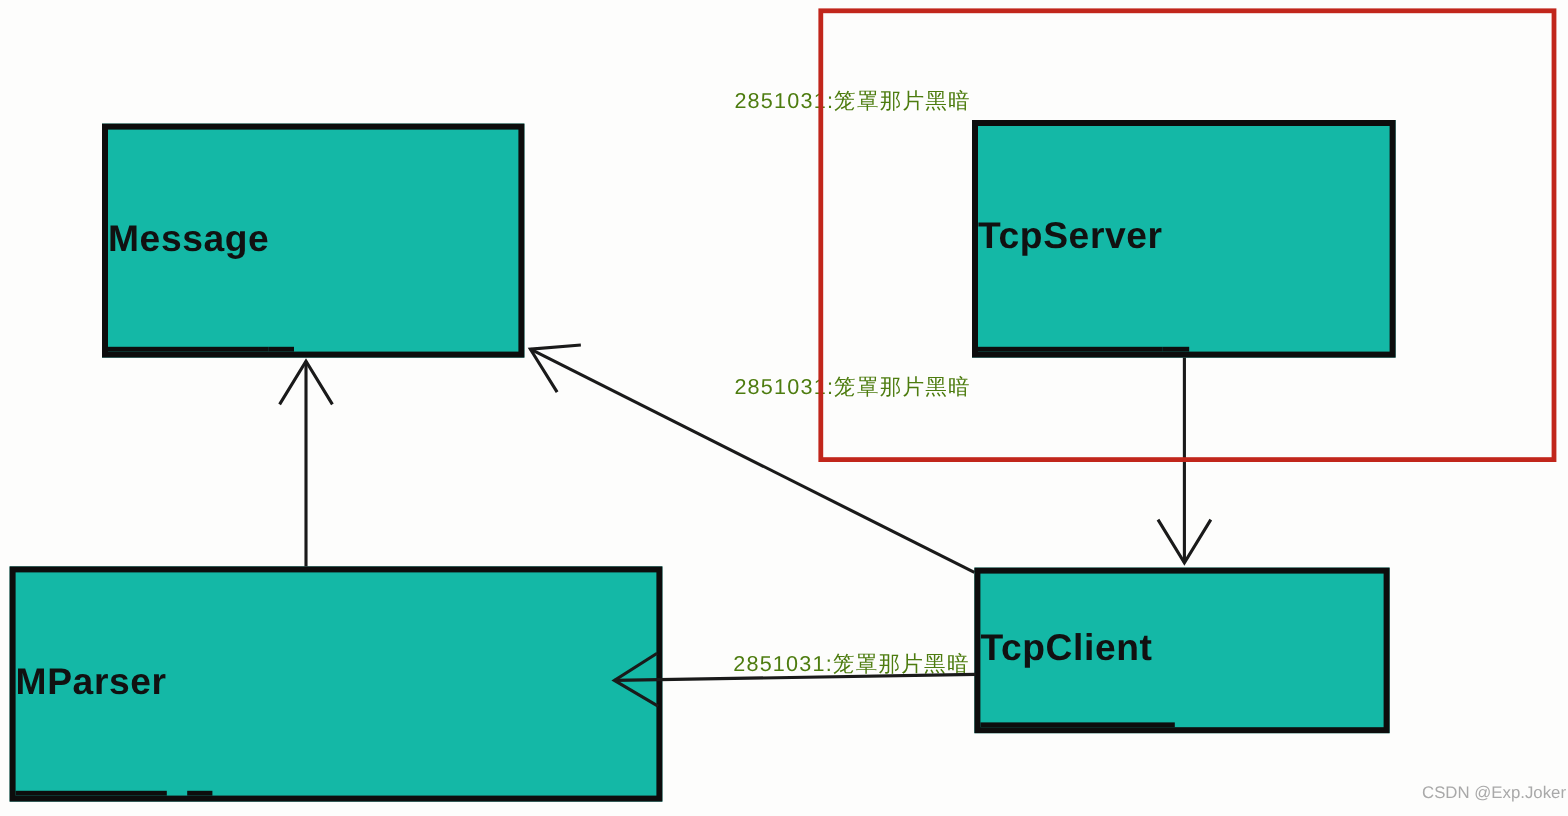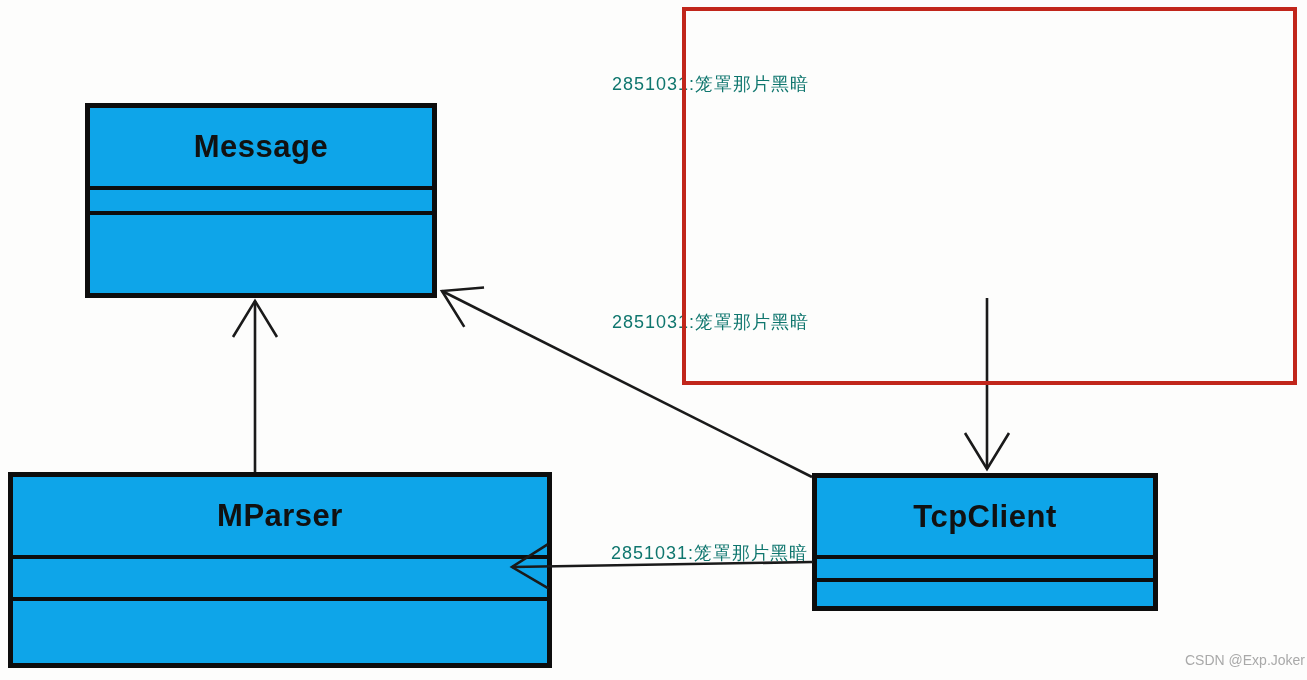--- a/index.html
+++ b/index.html
@@ -12,24 +12,24 @@
     width: 1307px;
     height: 680px;
     background: #fdfdfc;
     overflow: hidden;
   }
 
   
   .uml-class {
     position: absolute;
     box-sizing: border-box;
-    background: #0ea5e9;
+    background: #14b8a6;
     border: 5px solid #0d0d0d;
     display: flex;
-    flex-direction: column;
+    flex-direction: row;
     justify-content: flex-end;
   }
   .uml-class .title {
     display: flex;
     align-items: center;
     justify-content: center;
     font-weight: bold;
     font-size: 31px;
     color: #111;
     letter-spacing: 0.5px;
@@ -77,21 +77,21 @@
     position: absolute;
     left: 0;
     top: 0;
     pointer-events: none;
   }
 
   
   .video-watermark {
     position: absolute;
     font-size: 18px;
-    color: #0f766e;
+    color: #4d7c0f;
     white-space: nowrap;
     letter-spacing: 1px;
     pointer-events: none;
   }
   #wm-1 { left: 612px; top: 72px;  }
   #wm-2 { left: 612px; top: 310px; }
   #wm-3 { left: 611px; top: 541px; }
 
   #csdn-watermark {
     position: absolute;
@@ -110,20 +110,25 @@
   <div id="wm-1" class="video-watermark">2851031:笼罩那片黑暗</div>
   <div id="wm-2" class="video-watermark">2851031:笼罩那片黑暗</div>
   <div id="wm-3" class="video-watermark">2851031:笼罩那片黑暗</div>
 
   <div id="cls-message" class="uml-class">
     <div class="title">Message</div>
     <div class="attrs"></div>
     <div class="methods"></div>
   </div>
 
+  <div id="cls-tcpserver" class="uml-class">
+    <div class="title">TcpServer</div>
+    <div class="attrs"></div>
+    <div class="methods"></div>
+  </div>
 
   <div id="cls-mparser" class="uml-class">
     <div class="title">MParser</div>
     <div class="attrs"></div>
     <div class="methods"></div>
   </div>
 
   <div id="cls-tcpclient" class="uml-class">
     <div class="title">TcpClient</div>
     <div class="attrs"></div>

